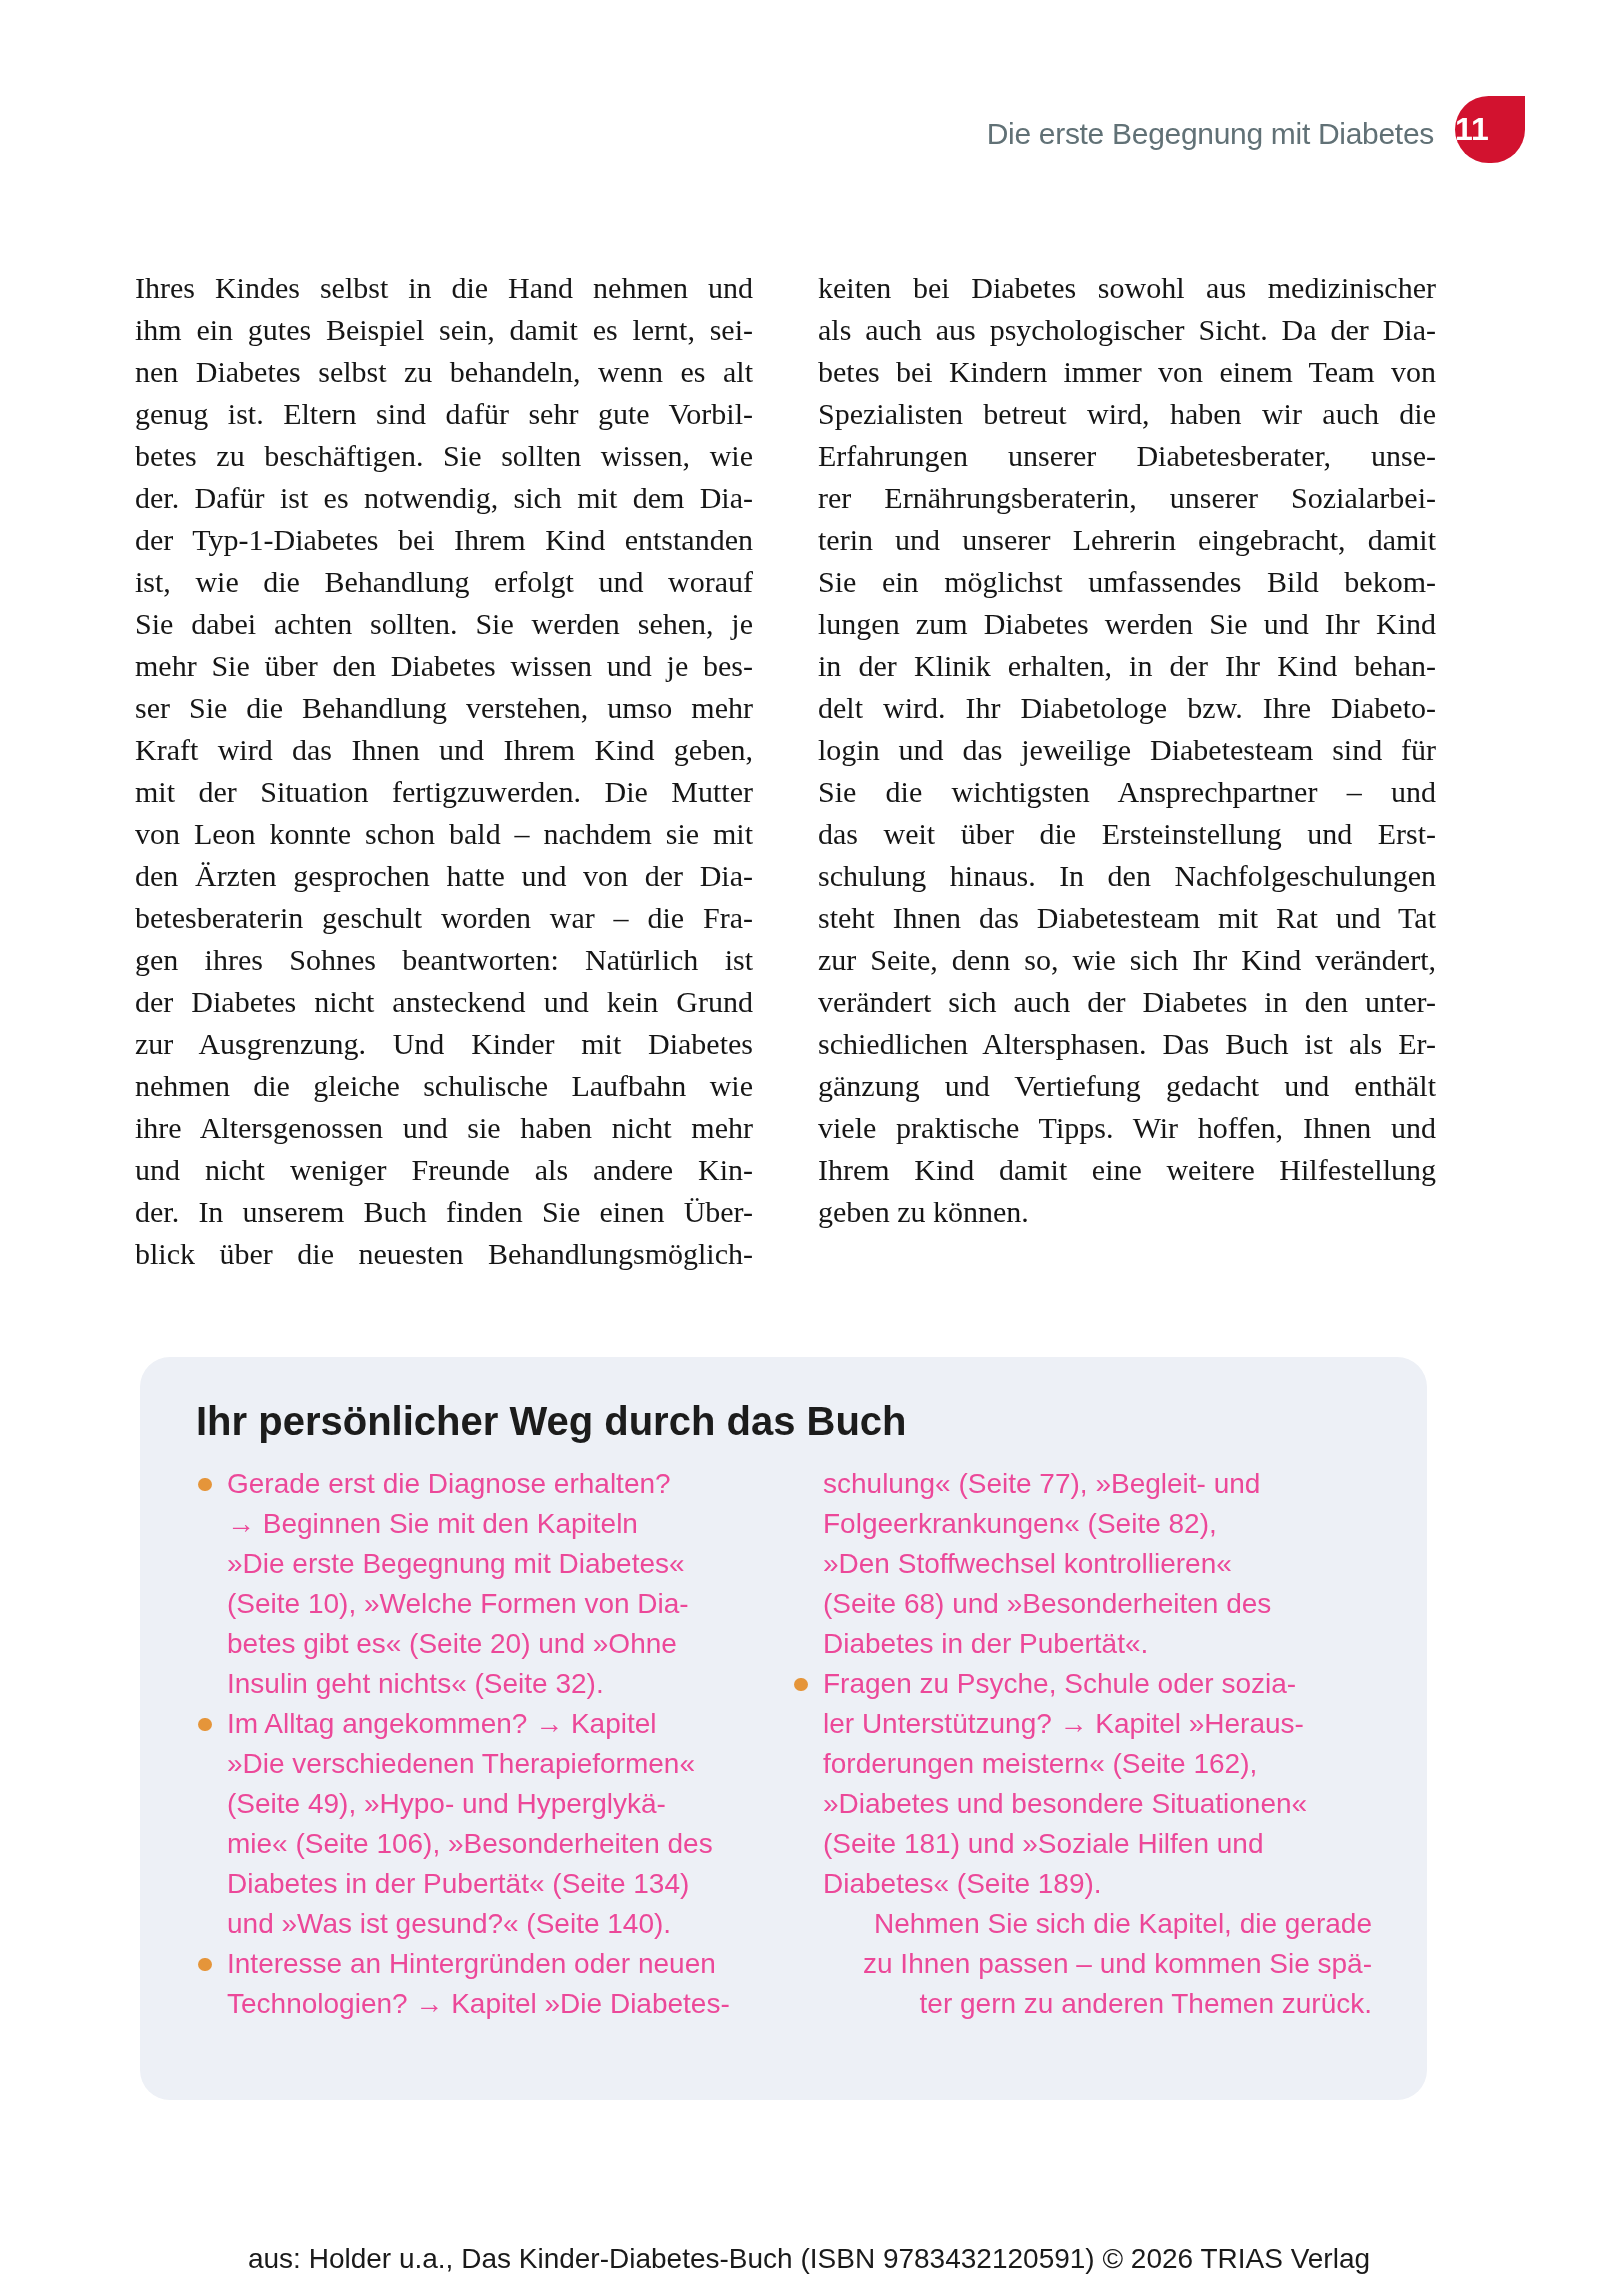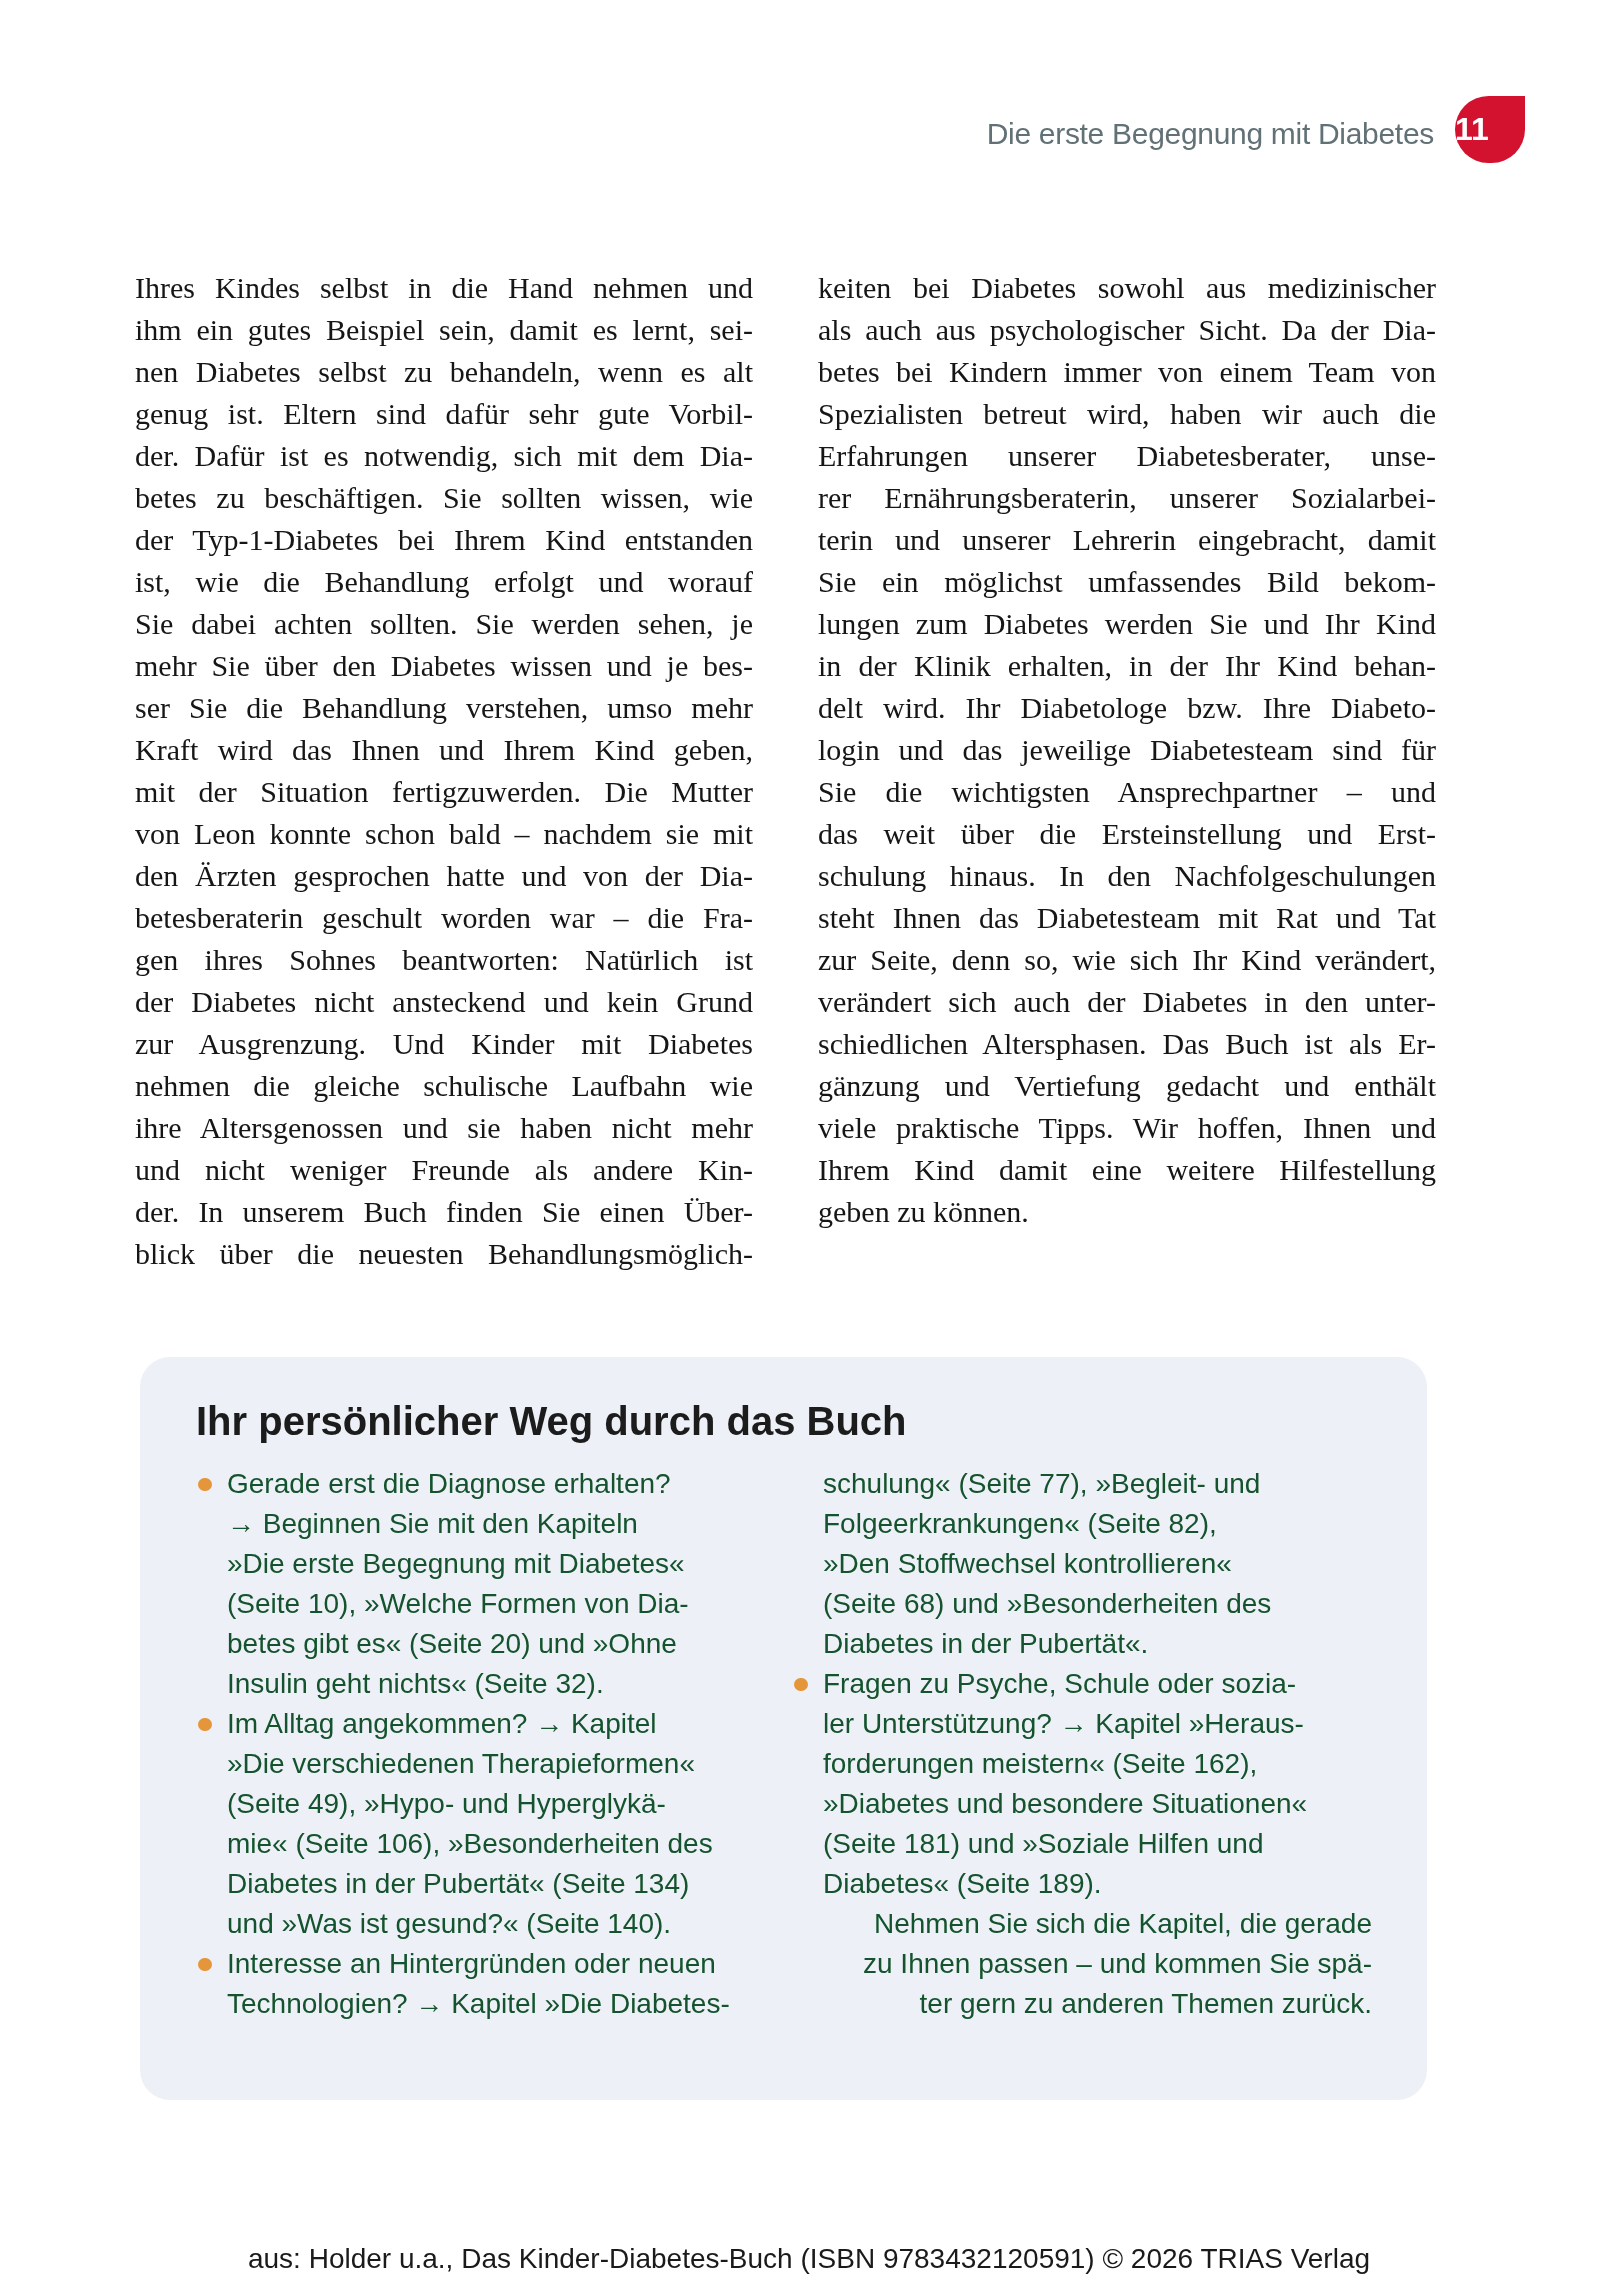--- a/index.html
+++ b/index.html
@@ -74,21 +74,21 @@
     font-weight:bold;
     font-size:40px;line-height:44px;
     color:#1c1c1c;
     white-space:nowrap;
   }
   .box-col{
     position:absolute;top:1464px;
     width:580px;
     font-family:"Liberation Sans", sans-serif;
     font-size:28px;line-height:40px;
-    color:#14532d;
+    color:#ec4899;
   }
   .box-col-left{left:196px;}
   .box-col-right{left:792px;}
   .xline{position:relative;white-space:nowrap;}
   .xline.b,.xline.c{padding-left:31px;}
   .xline.f{padding-left:0;text-align:right;}
   .dot{
     position:absolute;
     left:2px;top:13.5px;
     width:13.5px;height:13.5px;
@@ -114,22 +114,22 @@
 
   <div class="badge">
     <span>11</span>
   </div>
 
   <div class="col col-left">
       <div class="bline">Ihres Kindes selbst in die Hand nehmen und</div>
       <div class="bline">ihm ein gutes Beispiel sein, damit es lernt, sei-</div>
       <div class="bline">nen Diabetes selbst zu behandeln, wenn es alt</div>
       <div class="bline">genug ist. Eltern sind dafür sehr gute Vorbil-</div>
+      <div class="bline">betes zu beschäftigen. Sie sollten wissen, wie</div>
       <div class="bline">der. Dafür ist es notwendig, sich mit dem Dia-</div>
-      <div class="bline">betes zu beschäftigen. Sie sollten wissen, wie</div>
       <div class="bline">der Typ-1-Diabetes bei Ihrem Kind entstanden</div>
       <div class="bline">ist, wie die Behandlung erfolgt und worauf</div>
       <div class="bline">Sie dabei achten sollten. Sie werden sehen, je</div>
       <div class="bline">mehr Sie über den Diabetes wissen und je bes-</div>
       <div class="bline">ser Sie die Behandlung verstehen, umso mehr</div>
       <div class="bline">Kraft wird das Ihnen und Ihrem Kind geben,</div>
       <div class="bline">mit der Situation fertigzuwerden. Die Mutter</div>
       <div class="bline">von Leon konnte schon bald – nachdem sie mit</div>
       <div class="bline">den Ärzten gesprochen hatte und von der Dia-</div>
       <div class="bline">betesberaterin geschult worden war – die Fra-</div>

